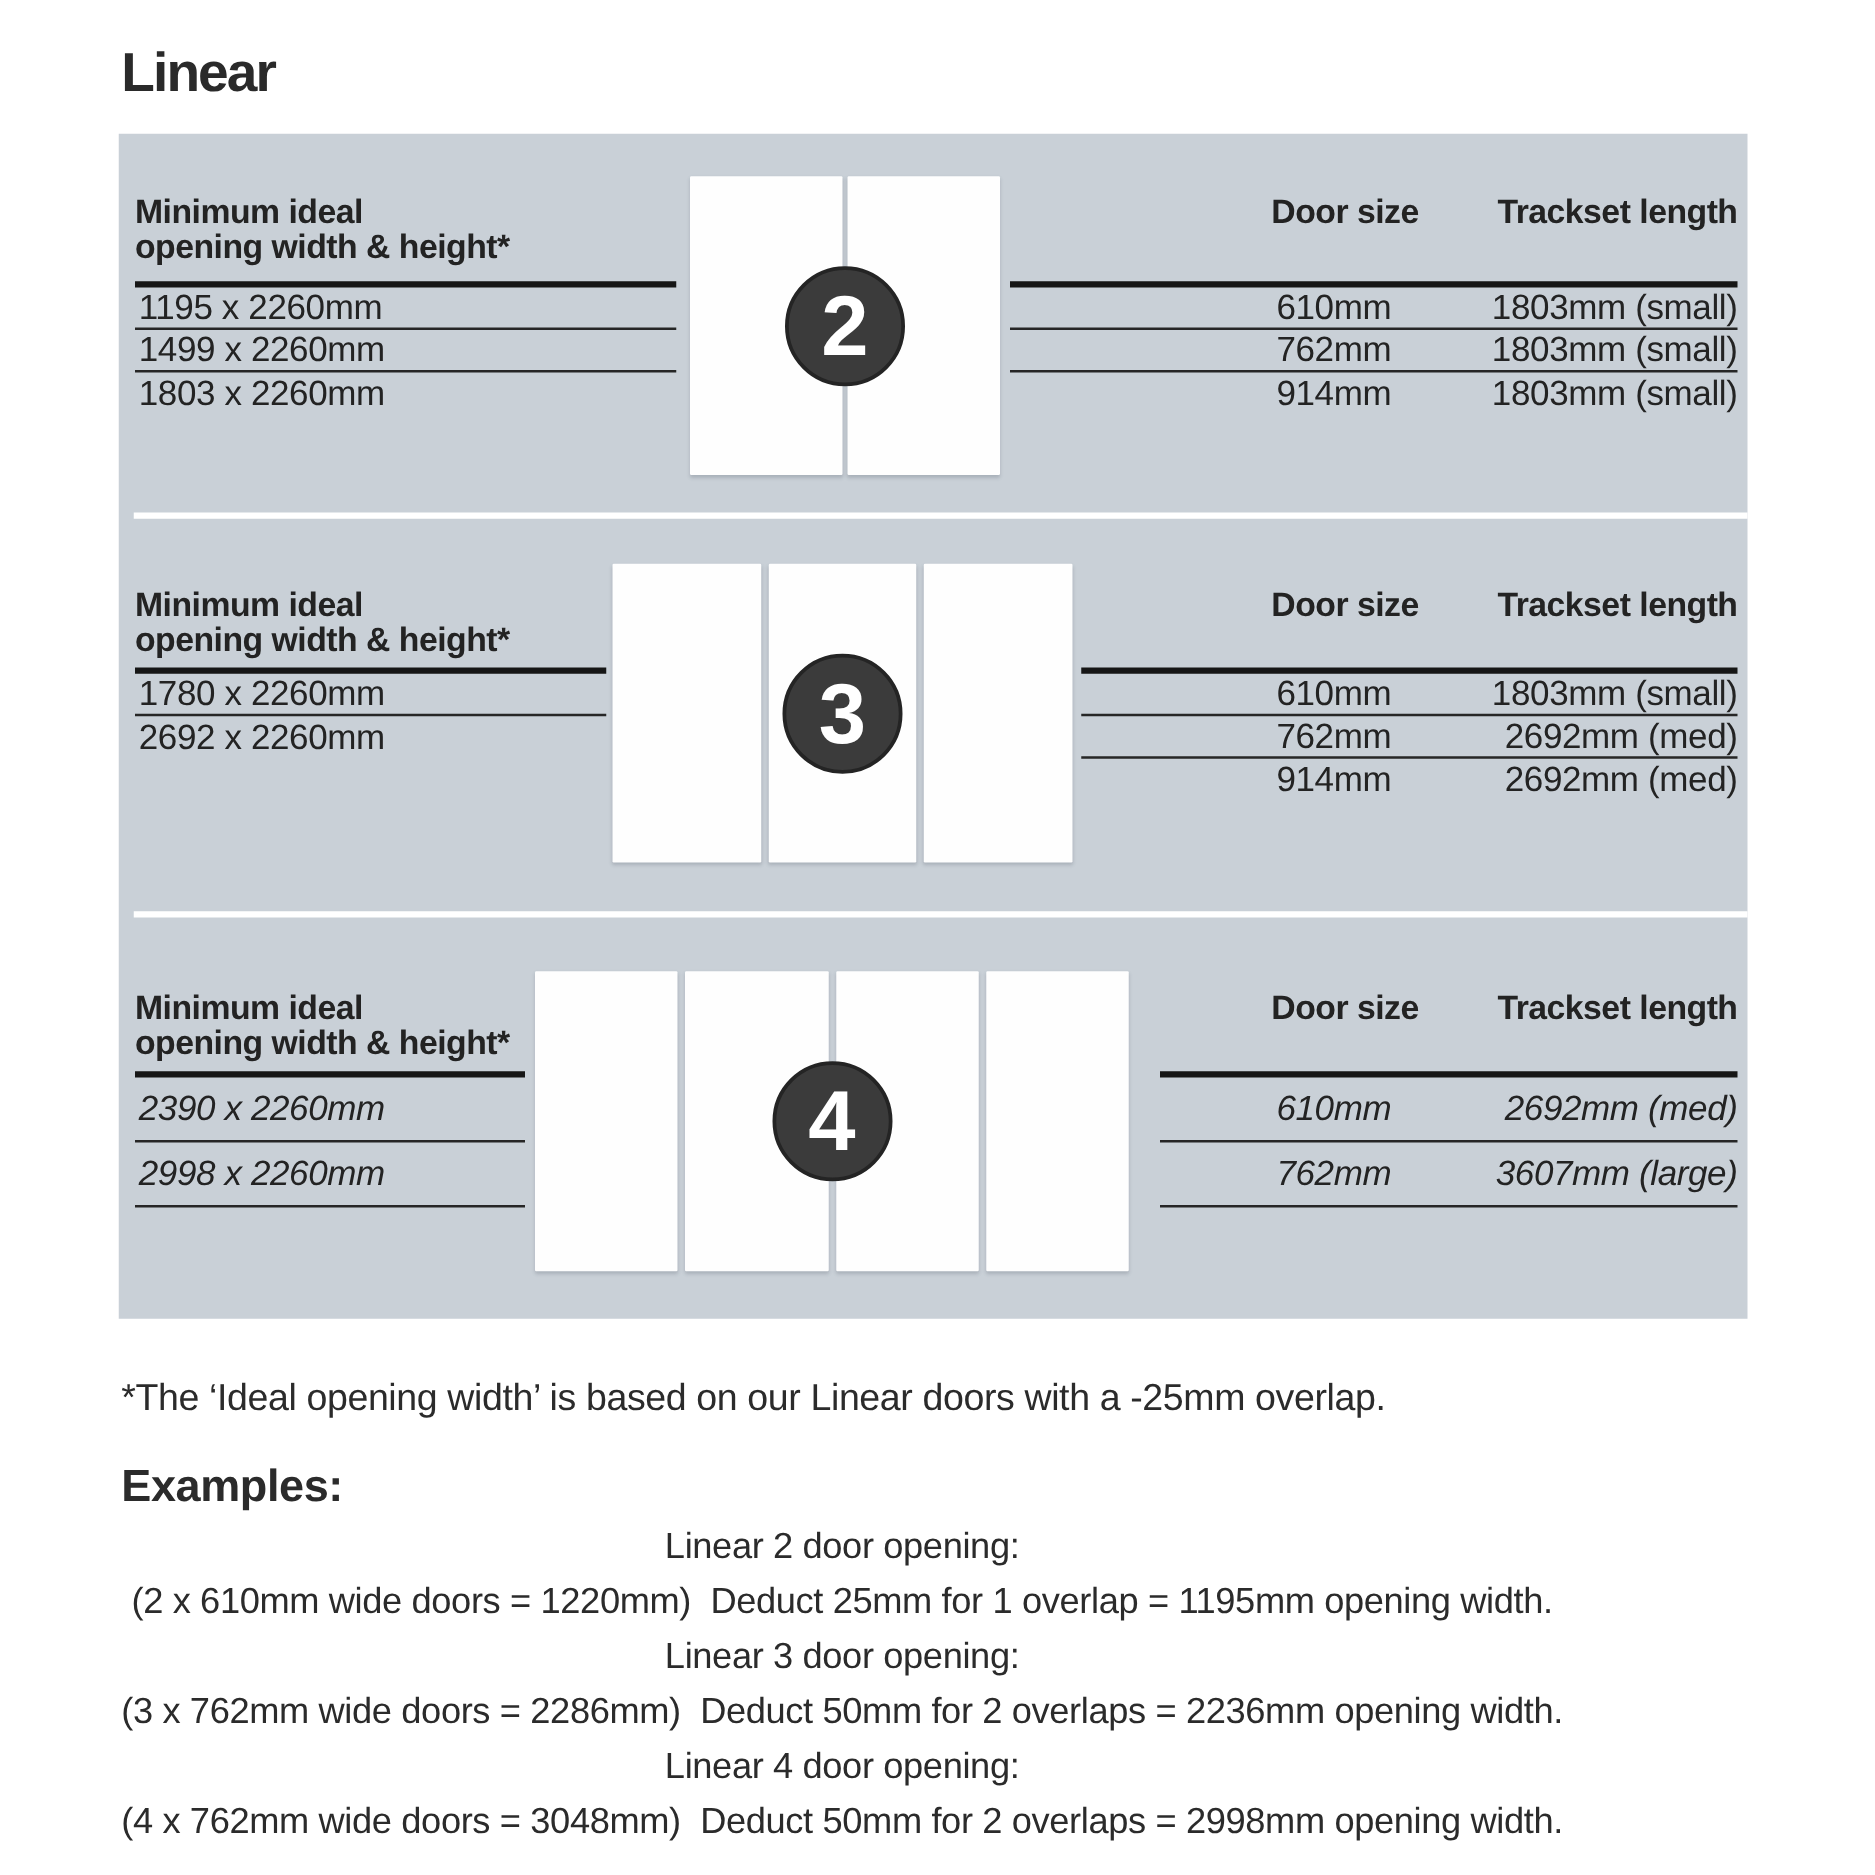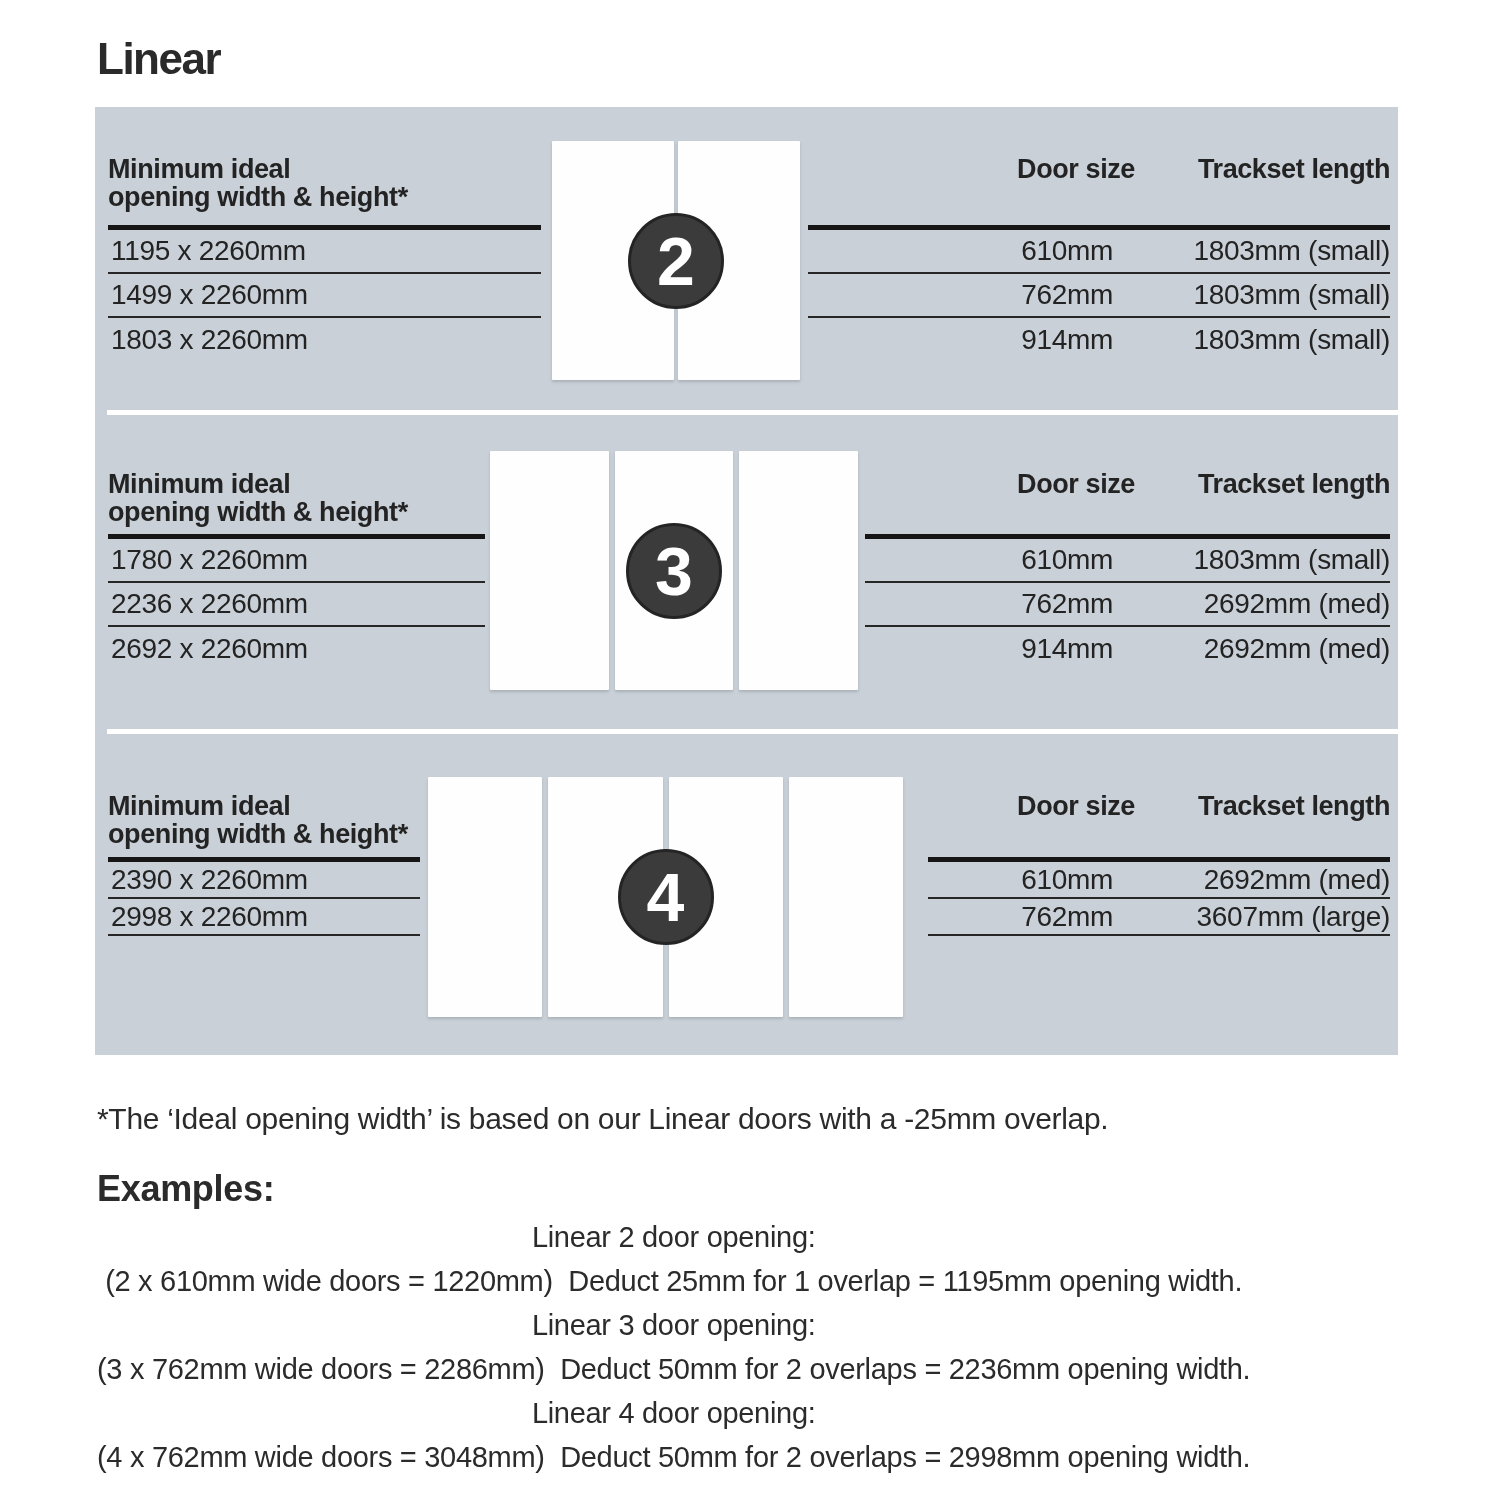--- a/index.html
+++ b/index.html
@@ -28,27 +28,27 @@
     position:absolute;left:12px;width:calc(100% - 12px);height:5px;background:#ffffff;
   }
   #div1{top:303px;} #div2{top:622px;}
   .section{position:absolute;left:0;width:100%;}
   #s1{top:0;height:303px;} #s2{top:308px;height:314px;} #s3{top:627px;height:321px;}
 
   .tbl{position:absolute;}
   .tbl .hdr{font-weight:700;font-size:27px;line-height:28px;letter-spacing:-0.4px;}
   .tbl .rule{height:5px;background:var(--rule-dark);}
   .row{
-    display:flex;align-items:center;height:44px;
+    display:flex;align-items:center;height:34px;
     border-bottom:2px solid var(--rule-thin);
     font-size:28px;
   }
   .row:last-child{border-bottom:none;}
   .keep-last .row:last-child{border-bottom:2px solid var(--rule-thin);}
-  .keep-last .row{height:37px;}
+  .keep-last .row{height:52px;font-style:italic;}
 
   .left-tbl .row{padding-left:3px;}
   .right-tbl .hdr{display:flex;}
   .right-tbl .c-door{flex:1;text-align:right;}
   .right-tbl .c-track{width:277px;text-align:right;}
   .right-tbl .hdr .c-door{transform:translateX(22px);}
 
   
   #s1 .left-tbl{left:13px;top:48px;width:433px;}
   #s1 .left-tbl .hdr{height:70px;}
@@ -144,21 +144,20 @@
     <div class="divider" id="div1"></div>
 
     <div class="section" id="s2">
       <div class="tbl left-tbl">
         <div class="hdr">
           <div>Minimum ideal</div>
           <div>opening width &amp; height*</div>
         </div>
         <div class="rule"></div>
         <div class="row">1780 x 2260mm</div>
-        <div class="row">2236 x 2260mm</div>
         <div class="row">2692 x 2260mm</div>
       </div>
 
       <div class="doors">
         <div class="door"></div>
         <div class="door"></div>
         <div class="door"></div>
         <div class="badge">3</div>
       </div>
 

